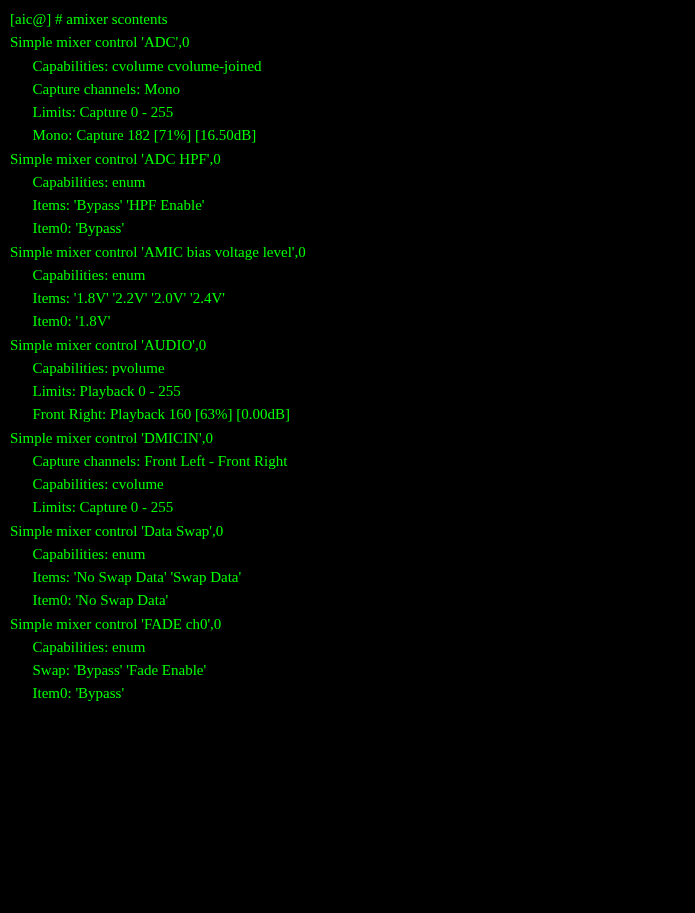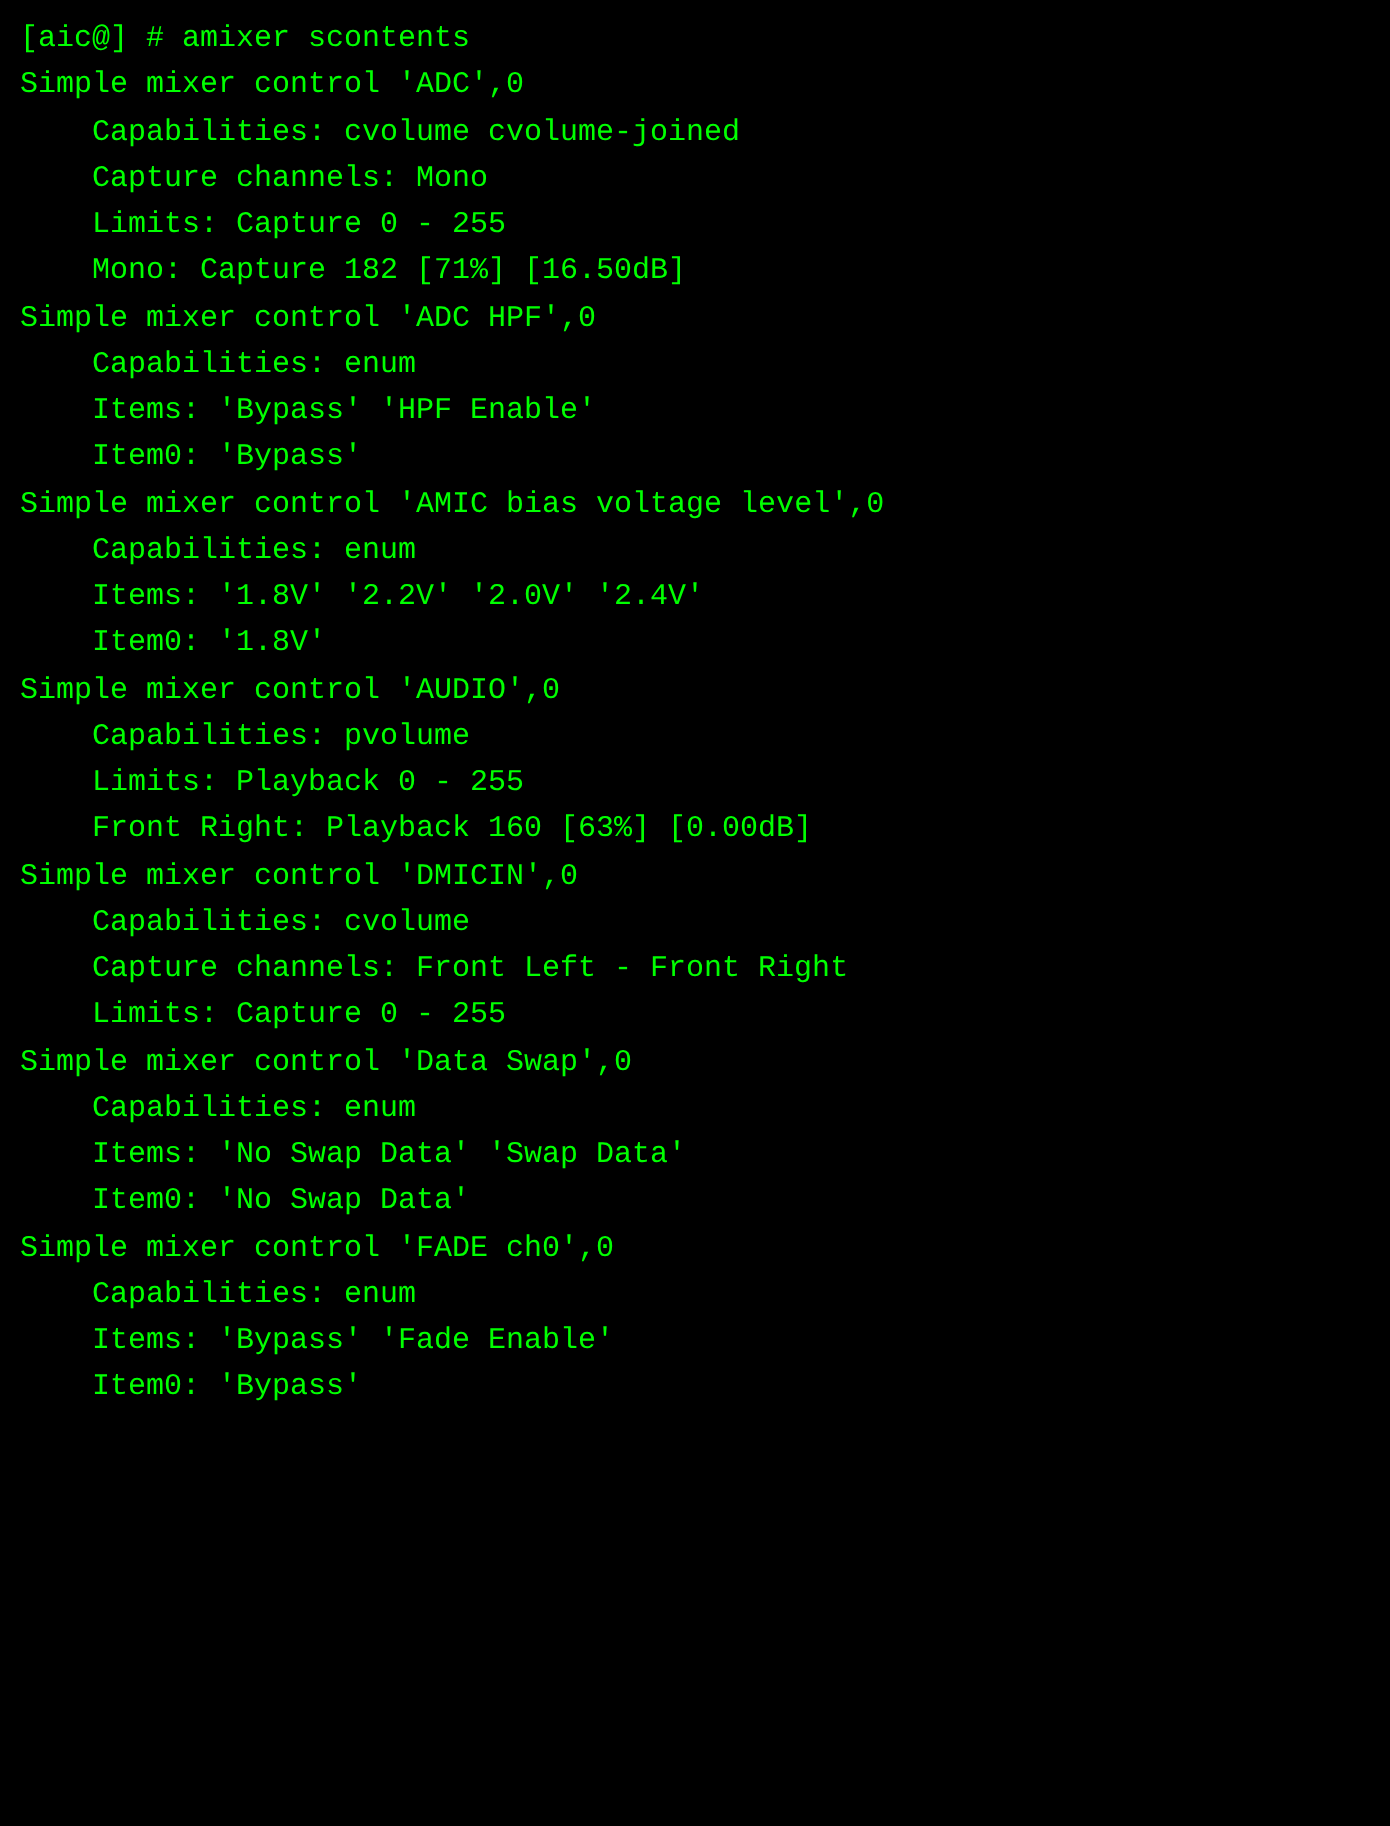--- a/index.html
+++ b/index.html
@@ -16,20 +16,21 @@
       min-height: 913px;
       padding: 8px 10px;
       line-height: 1.55;
     }
     .terminal {
       width: 100%;
     }
     .line {
       white-space: pre;
       display: block;
+      font-family: Liberation Serif, serif;
     }
     .line-normal {
       color: #00ff00;
     }
     .line-indent {
       color: #00ff00;
       padding-left: 2ch;
     }
   </style>
 </head>
@@ -48,24 +49,24 @@
     <span class="line line-indent">  Item0: 'Bypass'</span>
     <span class="line line-normal">Simple mixer control 'AMIC bias voltage level',0</span>
     <span class="line line-indent">  Capabilities: enum</span>
     <span class="line line-indent">  Items: '1.8V' '2.2V' '2.0V' '2.4V'</span>
     <span class="line line-indent">  Item0: '1.8V'</span>
     <span class="line line-normal">Simple mixer control 'AUDIO',0</span>
     <span class="line line-indent">  Capabilities: pvolume</span>
     <span class="line line-indent">  Limits: Playback 0 - 255</span>
     <span class="line line-indent">  Front Right: Playback 160 [63%] [0.00dB]</span>
     <span class="line line-normal">Simple mixer control 'DMICIN',0</span>
+    <span class="line line-indent">  Capture channels: Front Left - Front Right</span>
     <span class="line line-indent">  Capabilities: cvolume</span>
-    <span class="line line-indent">  Capture channels: Front Left - Front Right</span>
     <span class="line line-indent">  Limits: Capture 0 - 255</span>
     <span class="line line-normal">Simple mixer control 'Data Swap',0</span>
     <span class="line line-indent">  Capabilities: enum</span>
     <span class="line line-indent">  Items: 'No Swap Data' 'Swap Data'</span>
     <span class="line line-indent">  Item0: 'No Swap Data'</span>
     <span class="line line-normal">Simple mixer control 'FADE ch0',0</span>
     <span class="line line-indent">  Capabilities: enum</span>
-    <span class="line line-indent">  Items: 'Bypass' 'Fade Enable'</span>
+    <span class="line line-indent">  Swap: 'Bypass' 'Fade Enable'</span>
     <span class="line line-indent">  Item0: 'Bypass'</span>
   </div>
 
 </body></html>

